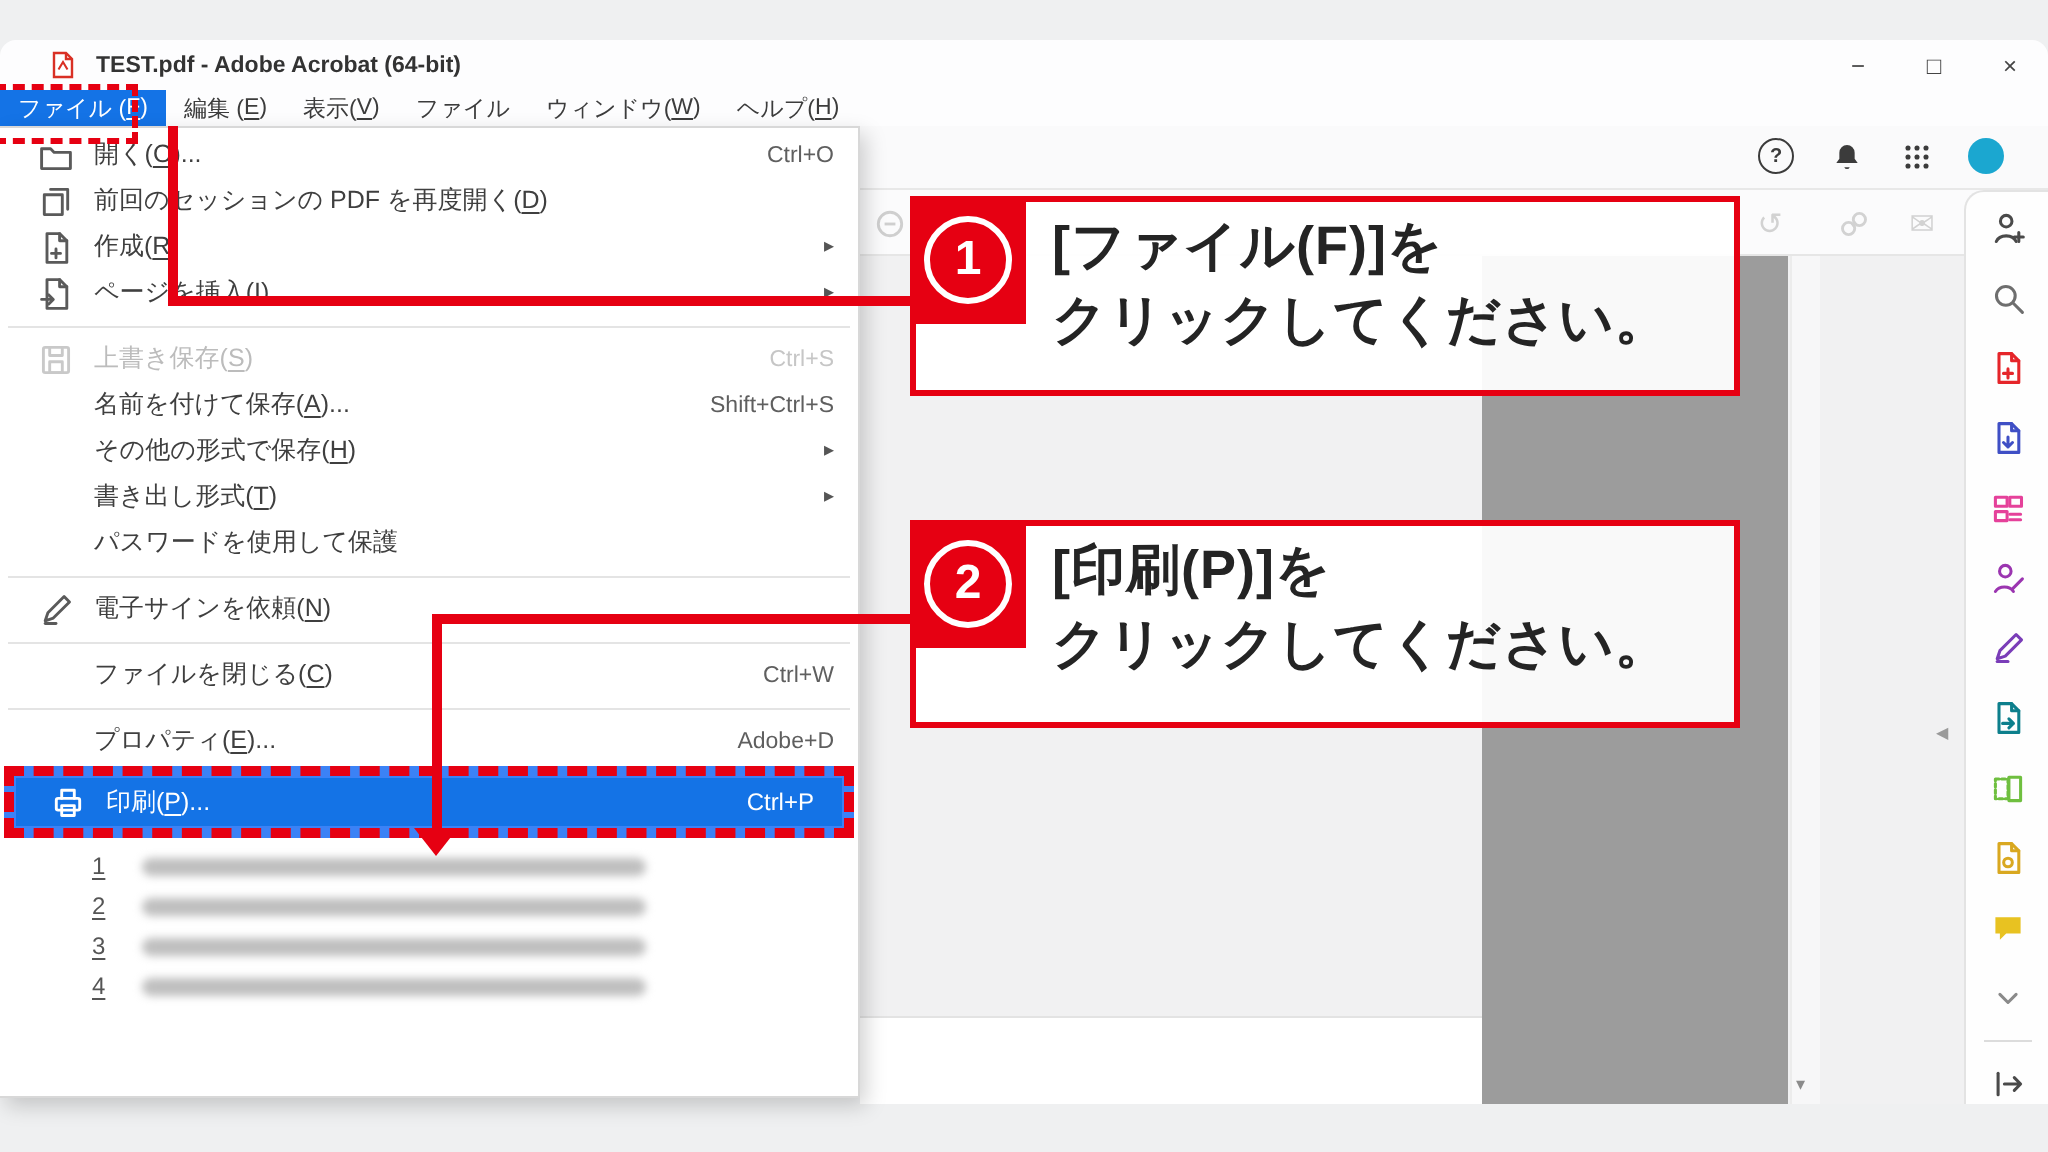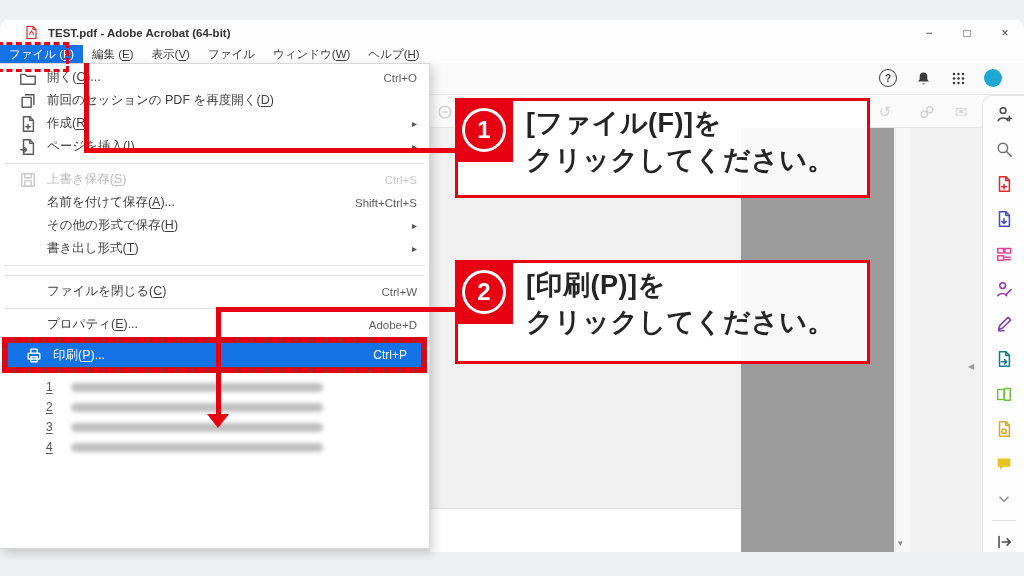--- a/index.html
+++ b/index.html
@@ -31,21 +31,21 @@
     font-size:12.5px;color:var(--ink);}
   .menu-row .mi{width:20px;height:20px;margin-right:9px;flex:0 0 auto;display:flex;
     align-items:center;justify-content:center;}
   .menu-row .lbl{white-space:nowrap;}
   .menu-row .sc{margin-left:auto;font-size:11.5px;color:#5f5f5f;}
   .menu-row .sub{margin-left:auto;font-size:10px;color:#555;}
   .menu-row.disabled{color:#bcbcbc;}
   .menu-row.disabled .sc{color:#c6c6c6;}
   .menu-sep{height:10px;display:flex;align-items:center;}
   .menu-sep::after{content:"";display:block;height:1px;background:#e4e4e4;width:100%;margin:0 4px;}
-  .print-wrap{margin:1px 2px 0 2px;border:5px dashed var(--red);background:#b91c1c;padding:1px;}
+  .print-wrap{margin:1px 2px 0 2px;border:5px dashed var(--red);background:#3b82f6;padding:1px;}
   .print-row{background:var(--blue);color:#fff;height:24px;display:flex;align-items:center;
     padding:0 14px 0 16px;font-size:12.5px;}
   .print-row .mi{width:20px;height:20px;margin-right:9px;display:flex;align-items:center;justify-content:center;}
   .print-row .sc{margin-left:auto;color:#fff;font-size:12px;}
   .recent{padding:4px 0 0 0;}
   .recent-row{display:flex;align-items:center;height:20px;padding-left:46px;font-size:12px;color:#555;}
   .recent-bar{margin-left:18px;width:252px;height:9px;border-radius:5px;background:#bfbfbf;
     filter:blur(2px);}
 
   
@@ -334,21 +334,34 @@
       <div class="menu-row">
         <span class="mi"></span>
         <span class="lbl">その他の形式で保存(<u>H</u>)</span>
         <span class="sub">▸</span>
       </div>
       <div class="menu-row">
         <span class="mi"></span>
         <span class="lbl">書き出し形式(<u>T</u>)</span>
         <span class="sub">▸</span>
       </div>
+      <div class="menu-row">
+        <span class="mi"></span>
+        <span class="lbl">パスワードを使用して保護</span>
+      </div>
       <div class="menu-sep"></div>
+      <div class="menu-row">
+        <span class="mi">
+          <svg width="18" height="18" viewBox="0 0 20 20" fill="none" stroke="#5a5a5a" stroke-width="1.6" stroke-linecap="round" stroke-linejoin="round">
+            <path d="M4 16l1.5-4.5L14.5 2.5 17.5 5.5 8.5 14.5 4 16z"></path>
+            <path d="M4 17.5h6"></path>
+          </svg>
+        </span>
+        <span class="lbl">電子サインを依頼(<u>N</u>)</span>
+      </div>
       <div class="menu-sep"></div>
       <div class="menu-row">
         <span class="mi"></span>
         <span class="lbl">ファイルを閉じる(<u>C</u>)</span>
         <span class="sc">Ctrl+W</span>
       </div>
       <div class="menu-sep"></div>
       <div class="menu-row">
         <span class="mi"></span>
         <span class="lbl">プロパティ(<u>E</u>)...</span>

